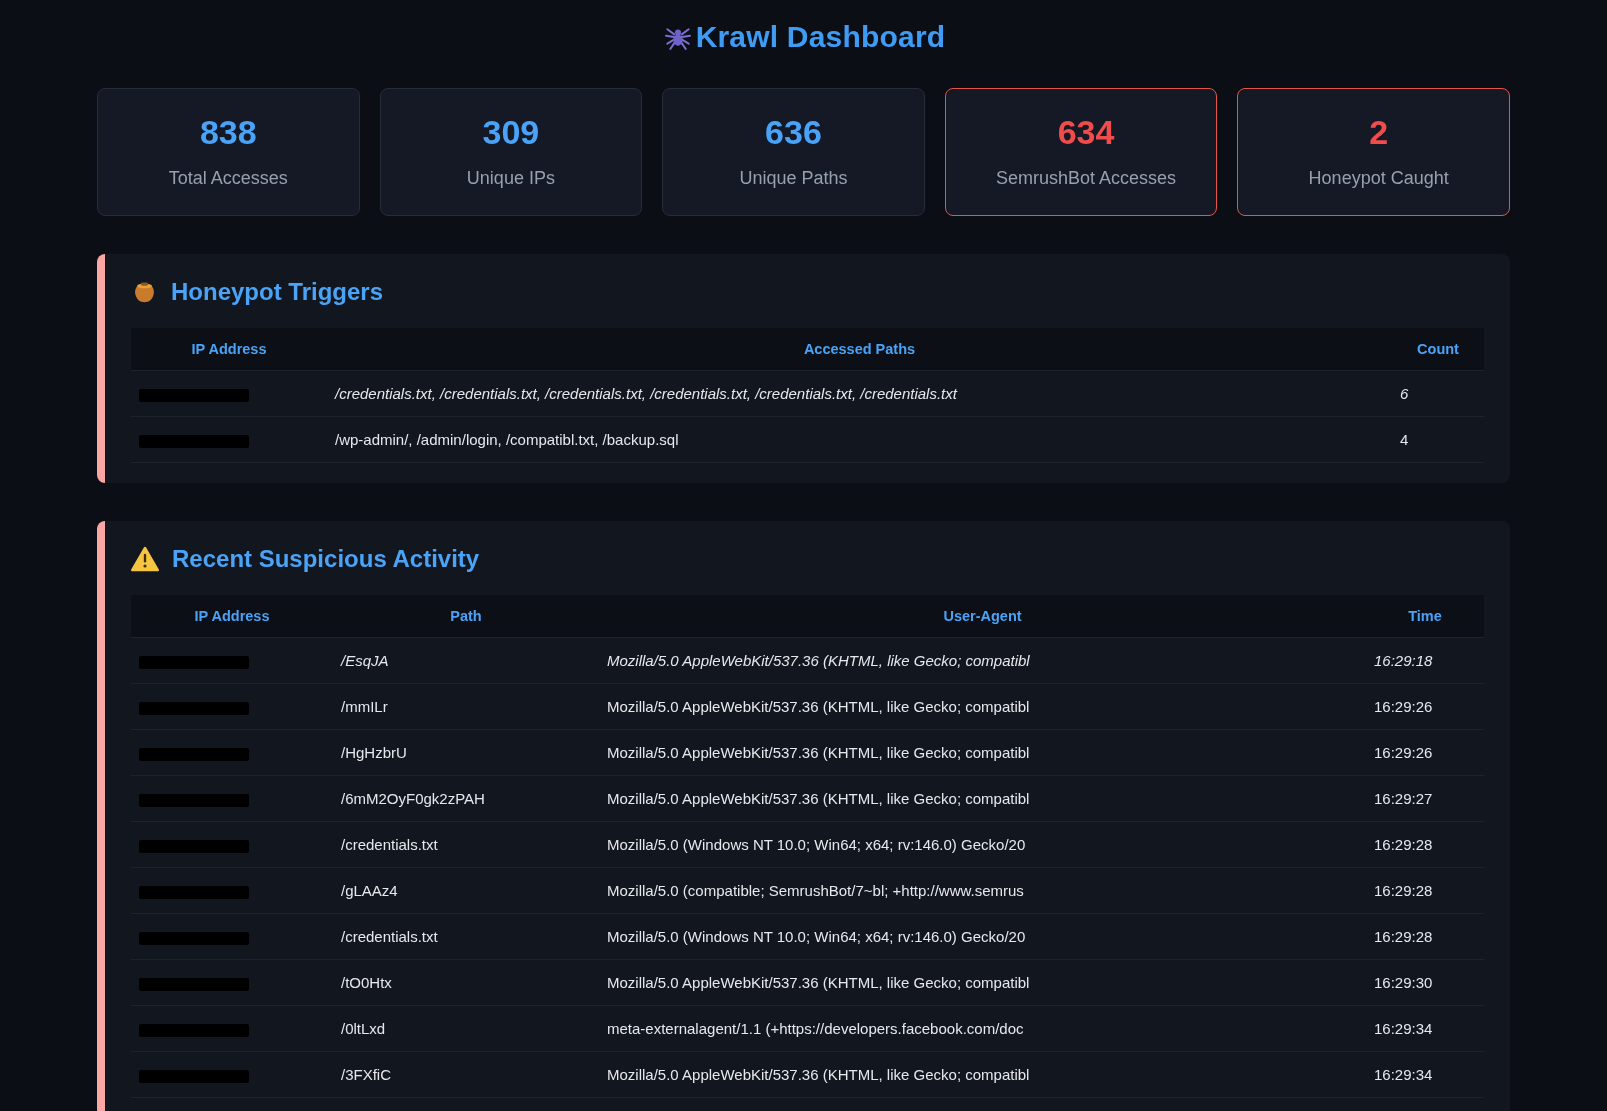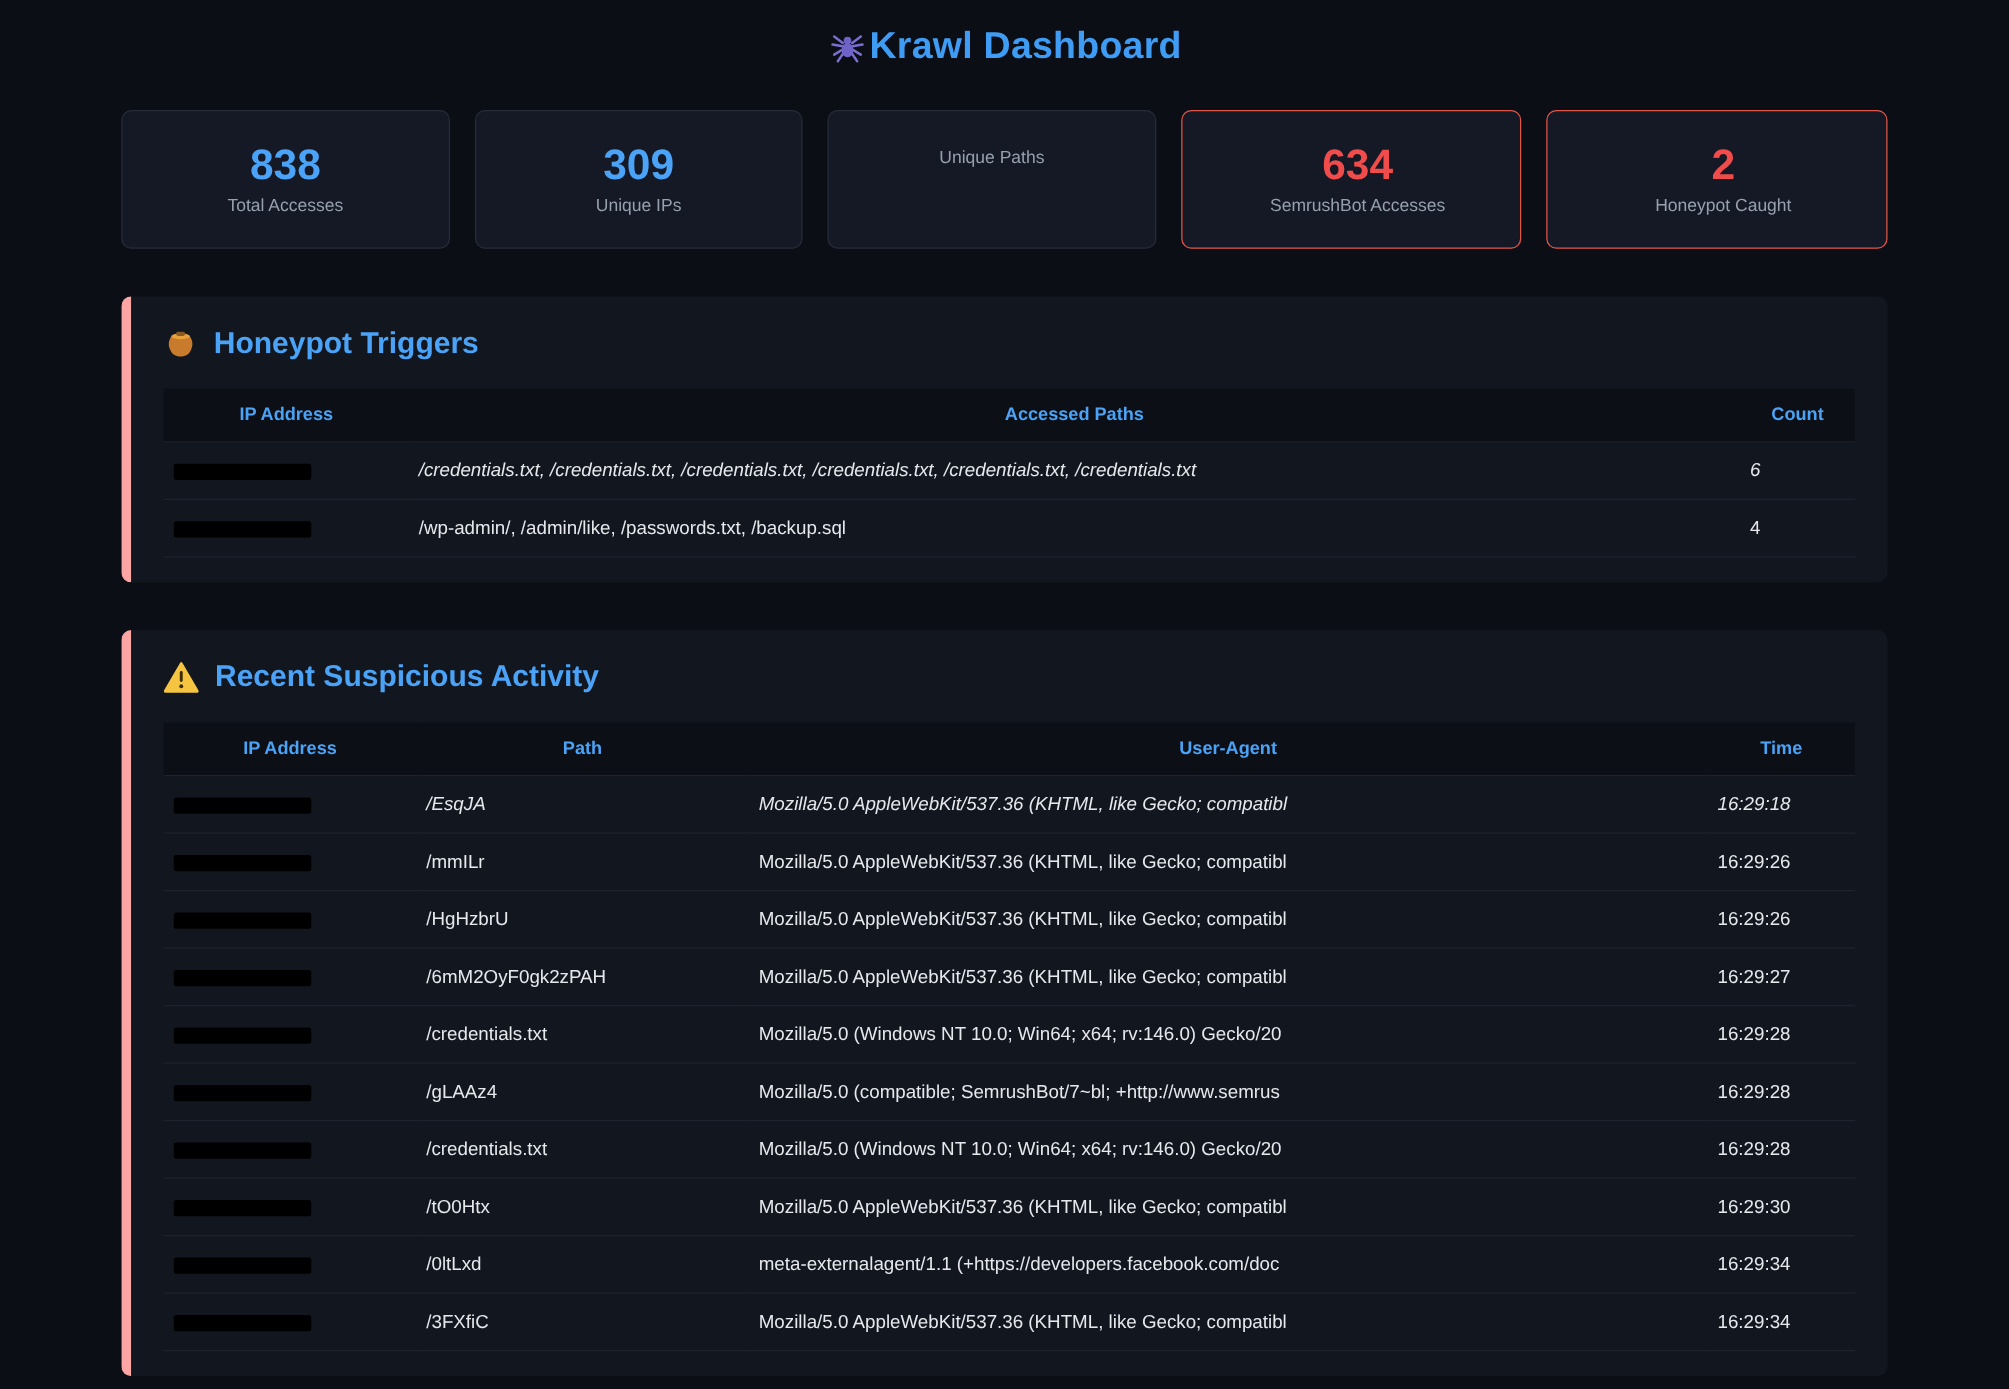--- a/index.html
+++ b/index.html
@@ -39,21 +39,21 @@
     background:var(--card-bg);
     border:1px solid var(--border);
     border-radius:8px;
     text-align:center;
     padding:24px 10px 26px 10px;
   }
   .stat-card .stat-value{
     color:var(--blue);font-size:34px;font-weight:bold;line-height:1.15;
   }
   .stat-card .stat-label{
-    color:var(--muted);font-size:14px;margin-top:4px;
+    color:var(--muted);font-size:18px;margin-top:16px;
   }
   .stat-card.alert{border-color:var(--red-border);padding-left:20px;}
   .stat-card.alert .stat-value{color:var(--red);}
   
   .panel{
     background:var(--panel-bg);
     border-left:8px solid #fca5a5;
     border-radius:8px;
     margin-top:38px;
     padding:24px 26px 20px 26px;
@@ -112,20 +112,21 @@
 
 <div class="stat-card">
     <div class="stat-value">838</div>
     <div class="stat-label">Total Accesses</div>
   </div>
     <div class="stat-card">
     <div class="stat-value">309</div>
     <div class="stat-label">Unique IPs</div>
   </div>
     <div class="stat-card">
+    <div class="stat-value">636</div>
     <div class="stat-label">Unique Paths</div>
   </div>
     <div class="stat-card alert">
     <div class="stat-value">634</div>
     <div class="stat-label">SemrushBot Accesses</div>
   </div>
     <div class="stat-card alert">
     <div class="stat-value">2</div>
     <div class="stat-label">Honeypot Caught</div>
   </div>
@@ -152,21 +153,21 @@
     </thead>
     <tbody>
 
     <tr>
         <td><span class="redacted"></span></td>
         <td>/credentials.txt, /credentials.txt, /credentials.txt, /credentials.txt, /credentials.txt, /credentials.txt</td>
         <td>6</td>
       </tr>
         <tr>
         <td><span class="redacted"></span></td>
-        <td>/wp-admin/, /admin/like, /passwords.txt, /backup.sql</td>
+        <td>/wp-admin/, /admin/login, /compatibl.txt, /backup.sql</td>
         <td>4</td>
       </tr>
       </tbody>
   </table>
 </section>
 
 <section class="panel">
   <div class="panel-header">
     <span class="icon">
       <svg width="28" height="26" viewBox="0 0 24 22">

